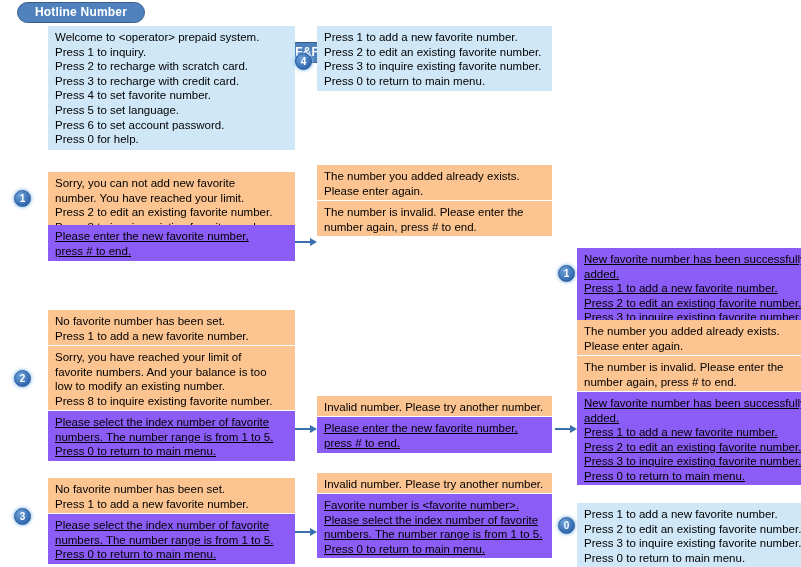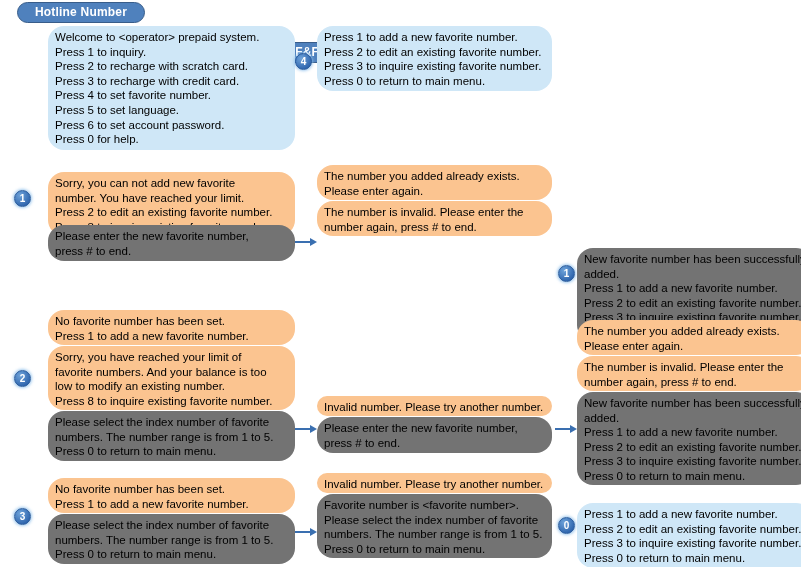--- a/index.html
+++ b/index.html
@@ -31,25 +31,24 @@
 
   
   .box{
     position:absolute;
     box-sizing:border-box;
     font-size:11.5px;
     line-height:14.6px;
     padding:4px 6px 13px 7px;
     white-space:pre-line;
     color:#000;
-    border-radius:16px;
   }
   .blue  {background:#cfe7f7;}
   .orange{background:#fbc490;}
-  .green {background:#737373;}
+  .green {background:#8b5cf6;text-decoration:underline;}
 
   
   .badge{
     position:absolute;
     width:17px;height:17px;
     border-radius:50%;
     background:#3e74b8;
     background:radial-gradient(circle at 35% 30%, #6ea3da 0%, #2f65ad 75%);
     border:1px solid #2a5d9e;
     box-shadow:0 0 3px 1px rgba(140,190,235,.85);

